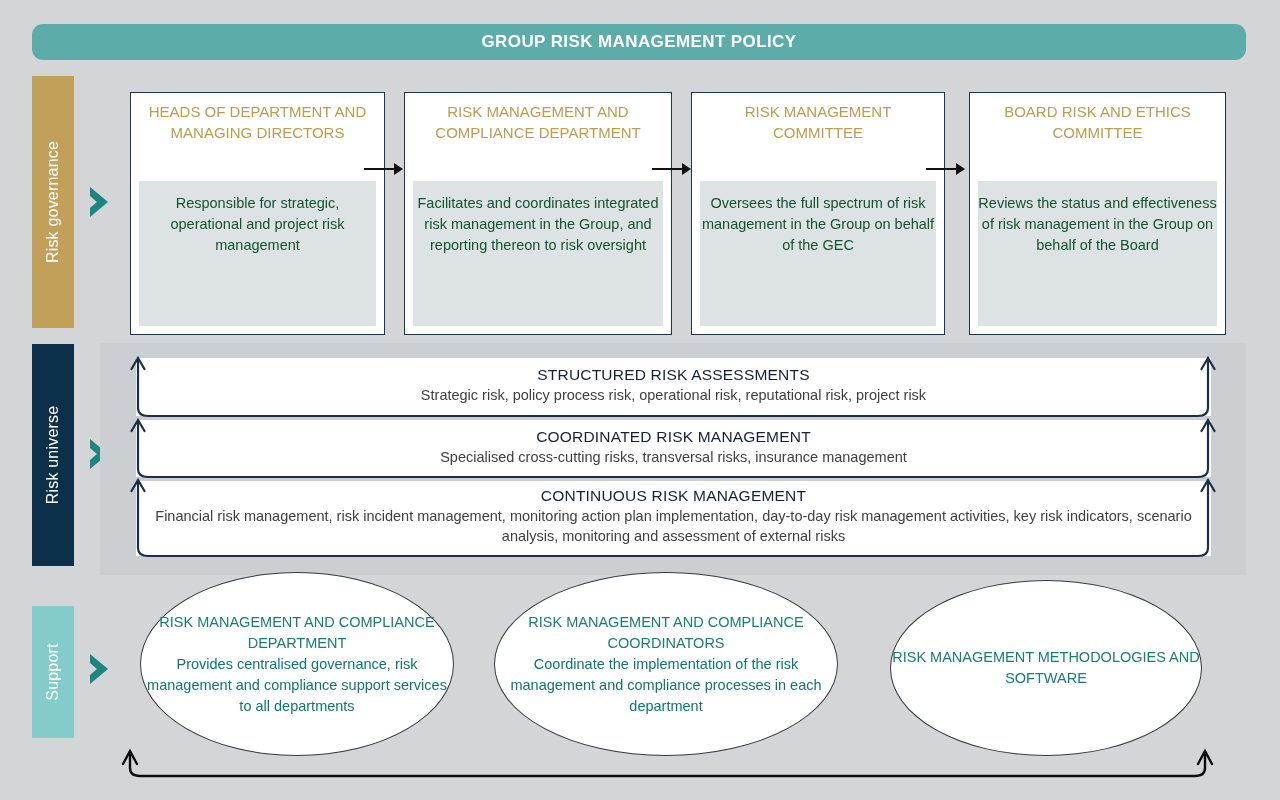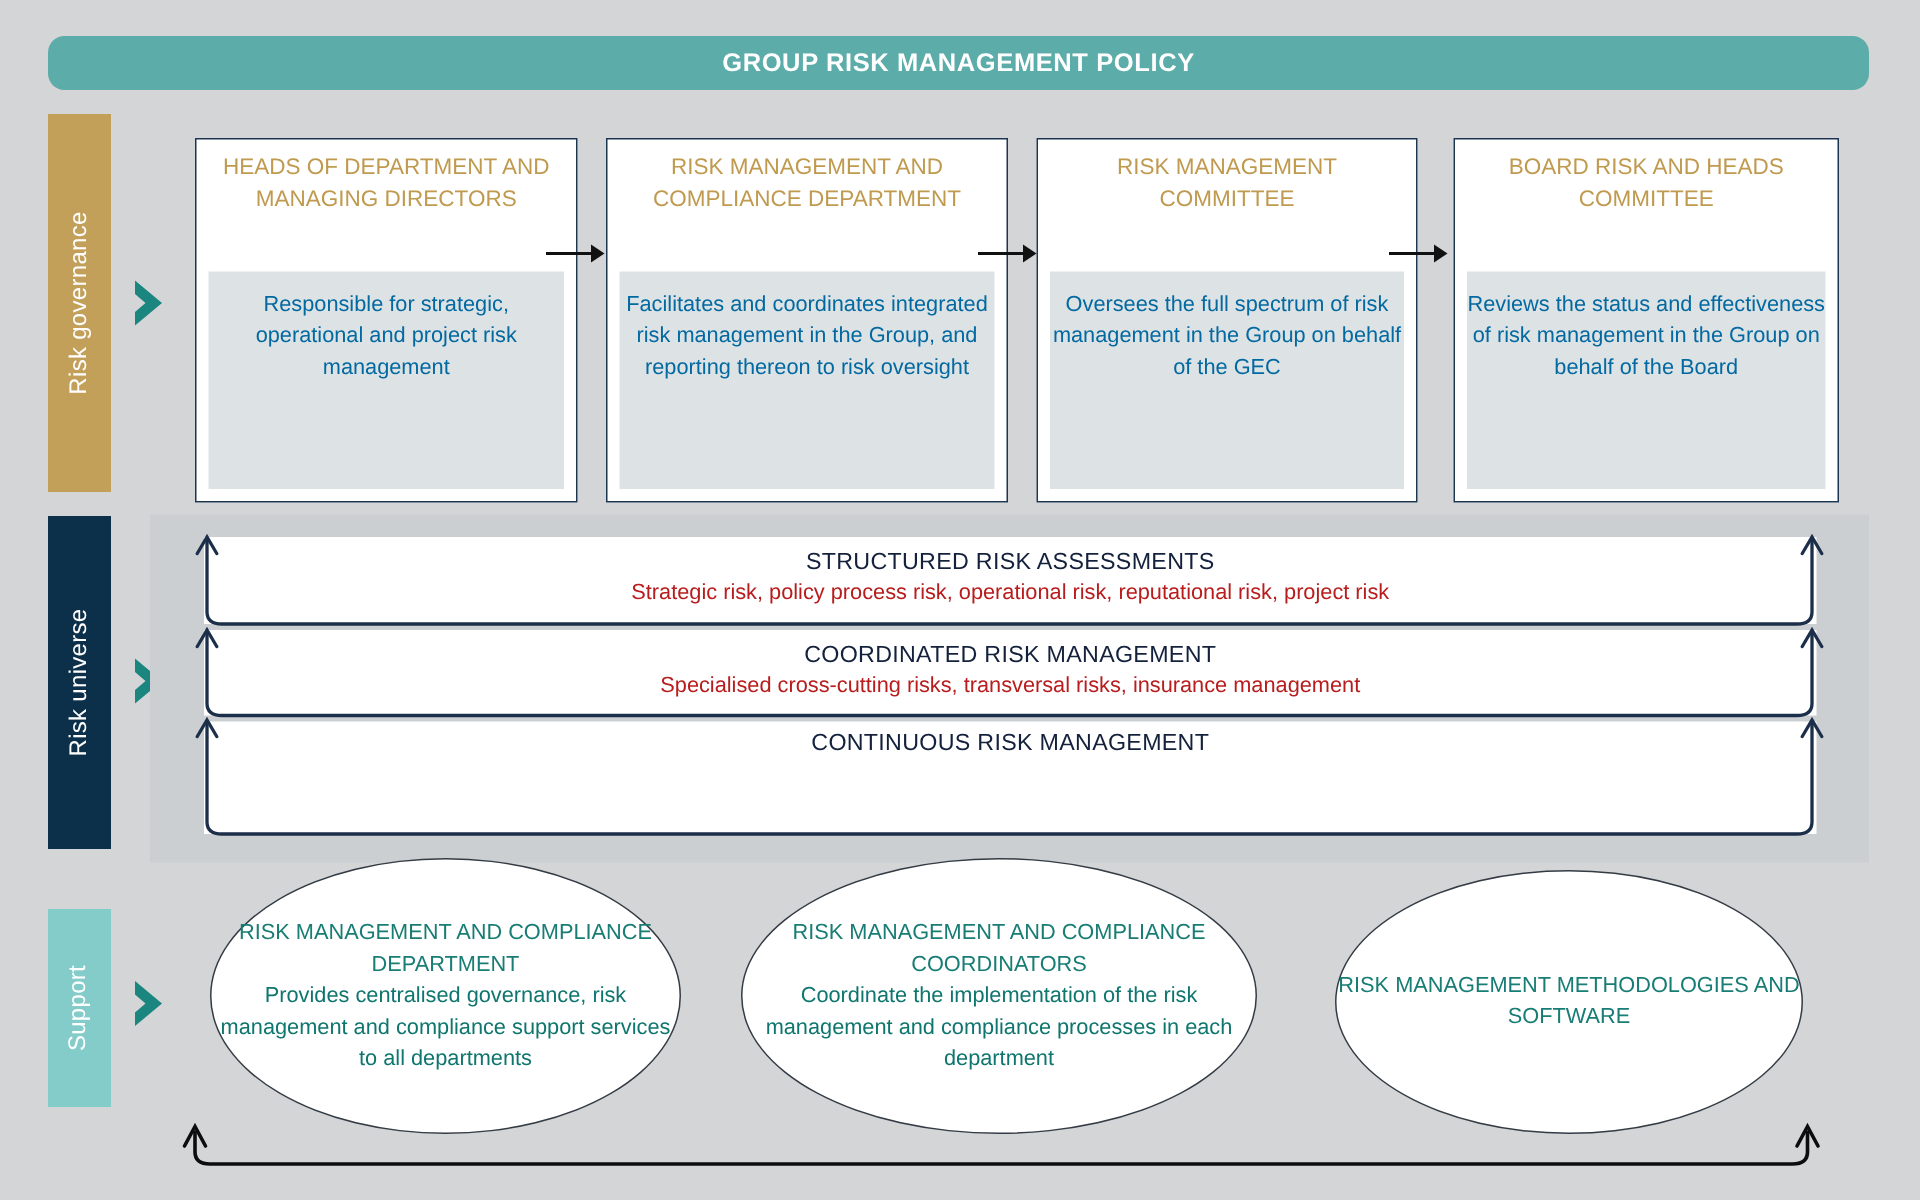--- a/index.html
+++ b/index.html
@@ -85,21 +85,21 @@
     text-align: center;
     line-height: 21px;
     padding: 8px 6px 0 6px;
     height: 88px;
     box-sizing: border-box;
   }
   .gov-body {
     margin: 0 8px 8px 8px;
     flex: 1;
     background: #dde2e4;
-    color: #0369a1;
+    color: #14532d;
     font-size: 14.5px;
     line-height: 21px;
     text-align: center;
     padding-top: 12px;
     box-sizing: border-box;
   }
   #gov-0 { left: 130px;  width: 255px; }
   #gov-1 { left: 404px;  width: 268px; }
   #gov-2 { left: 691px;  width: 254px; align-items: center; }
   #gov-3 { left: 969px;  width: 257px; }
@@ -144,21 +144,21 @@
     pointer-events: none;
   }
   .uni-heading {
     font-size: 15.5px;
     letter-spacing: 0.2px;
     line-height: 20px;
   }
   .uni-sub {
     font-size: 14.5px;
     line-height: 20px;
-    color: #b91c1c;
+    color: #404040;
   }
   #uni-text-0 { top: 365px; }
   #uni-text-1 { top: 427px; }
   #uni-text-2 { top: 486px; }
 
   .uni-bracket {
     position: absolute;
     left: 128px;
     width: 1090px;
     z-index: 2;
@@ -244,21 +244,21 @@
   </div>
   <div class="gov-box" id="gov-1">
     <div class="gov-title">RISK MANAGEMENT AND COMPLIANCE DEPARTMENT</div>
     <div class="gov-body">Facilitates and coordinates integrated risk management in the Group, and reporting thereon to risk oversight</div>
   </div>
   <div class="gov-box" id="gov-2">
     <div class="gov-title">RISK MANAGEMENT COMMITTEE</div>
     <div class="gov-body">Oversees the full spectrum of risk management in the Group on behalf of the GEC</div>
   </div>
   <div class="gov-box" id="gov-3">
-    <div class="gov-title">BOARD RISK AND HEADS COMMITTEE</div>
+    <div class="gov-title">BOARD RISK AND ETHICS COMMITTEE</div>
     <div class="gov-body">Reviews the status and effectiveness of risk management in the Group on behalf of the Board</div>
   </div>
 
   <div class="gov-arrow" id="gov-arrow-0">
     <svg width="40" height="18" viewBox="0 0 40 18">
         <path d="M0 9 L30 9" stroke="#111" stroke-width="2" fill="none"></path>
         <path d="M30 3 L39 9 L30 15 Z" fill="#111"></path>
       </svg>
   </div>
   <div class="gov-arrow" id="gov-arrow-1">
@@ -305,20 +305,21 @@
   <div class="uni-text" id="uni-text-0">
     <div class="uni-heading">STRUCTURED RISK ASSESSMENTS</div>
     <div class="uni-sub">Strategic risk, policy process risk, operational risk, reputational risk, project risk</div>
   </div>
   <div class="uni-text" id="uni-text-1">
     <div class="uni-heading">COORDINATED RISK MANAGEMENT</div>
     <div class="uni-sub">Specialised cross-cutting risks, transversal risks, insurance management</div>
   </div>
   <div class="uni-text" id="uni-text-2">
     <div class="uni-heading">CONTINUOUS RISK MANAGEMENT</div>
+    <div class="uni-sub">Financial risk management, risk incident management, monitoring action plan implementation, day-to-day risk management activities, key risk indicators, scenario analysis, monitoring and assessment of external risks</div>
   </div>
 
   <div class="ellipse" id="ell-0">
     <div class="ell-title">RISK MANAGEMENT AND COMPLIANCE DEPARTMENT</div>
     <div class="ell-body">Provides centralised governance, risk management and compliance support services to all departments</div>
   </div>
   <div class="ellipse" id="ell-1">
     <div class="ell-title">RISK MANAGEMENT AND COMPLIANCE COORDINATORS</div>
     <div class="ell-body">Coordinate the implementation of the risk management and compliance processes in each department</div>
   </div>

